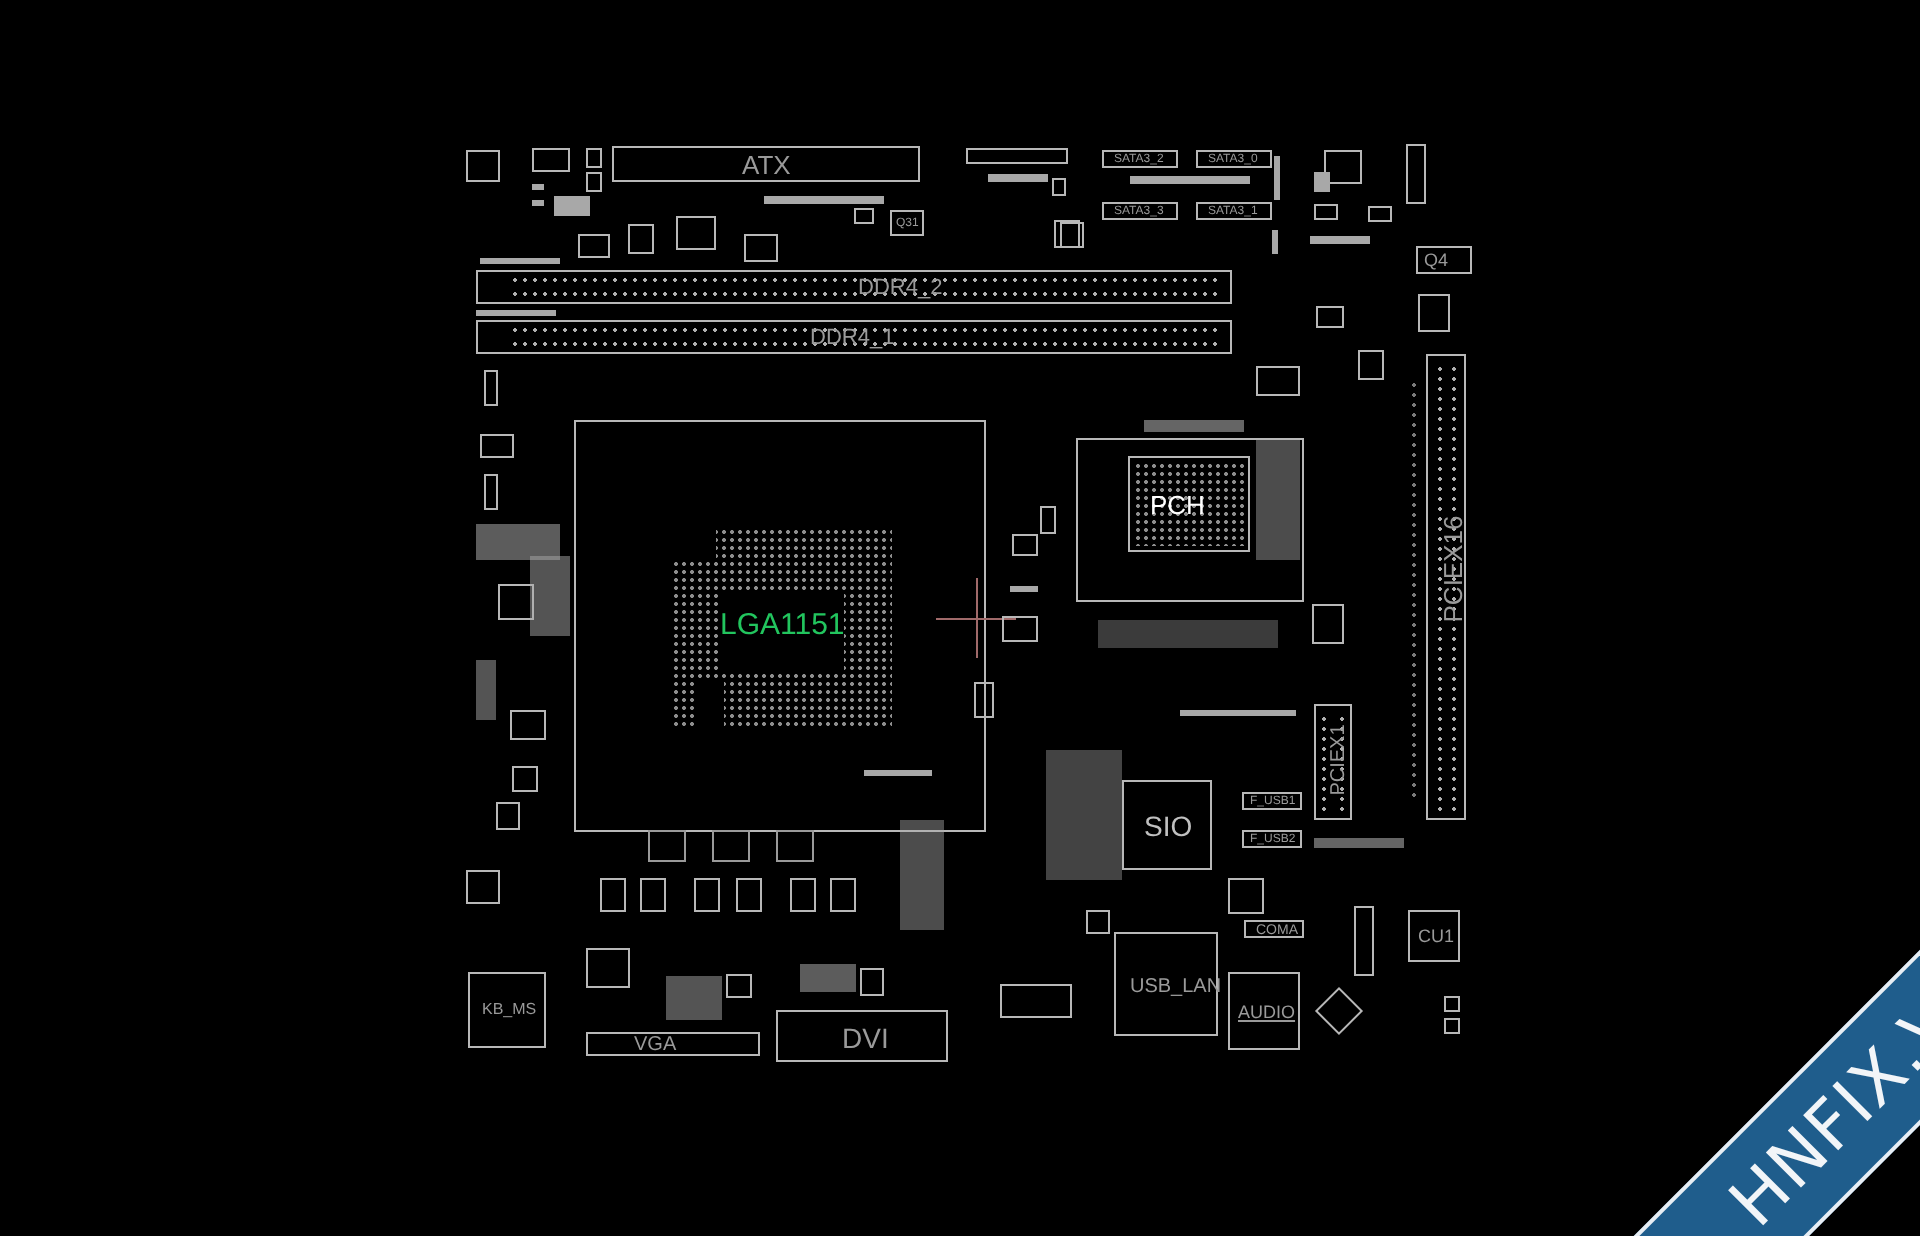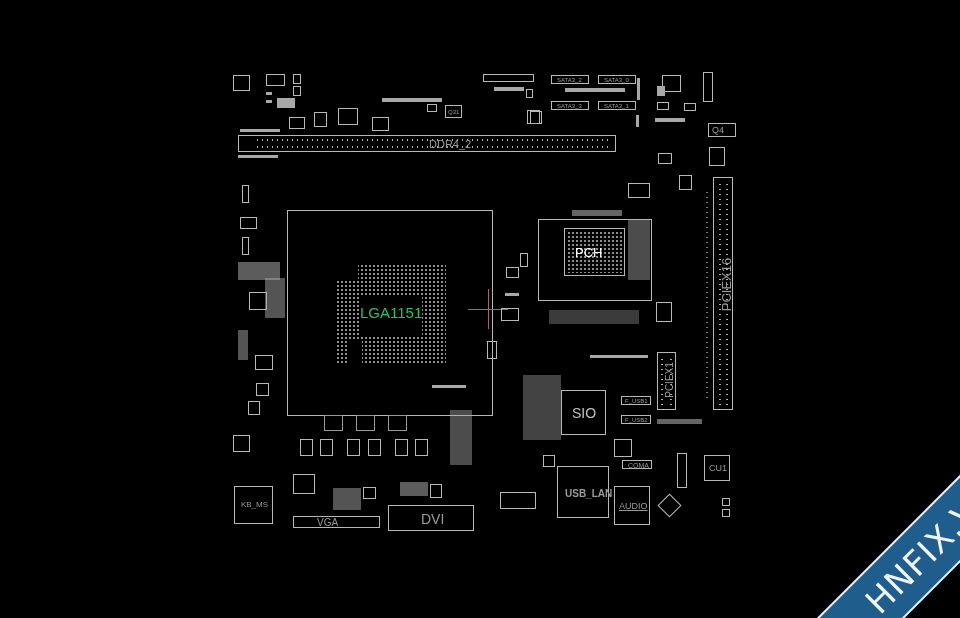--- a/index.html
+++ b/index.html
@@ -20,20 +20,23 @@
 </head>
 <body>
 
 <div class="board">
 
   <div class="c" style="left:233px;top:75px;width:17px;height:16px;"></div>
   <div class="c" style="left:266px;top:74px;width:19px;height:12px;"></div>
   <div class="c" style="left:293px;top:74px;width:8px;height:10px;"></div>
   <div class="c" style="left:293px;top:86px;width:8px;height:10px;"></div>
 
+  <div class="c" style="left:306px;top:73px;width:154px;height:18px;">
+    <span class="lbl" style="left:64px;top:2px;font-size:13px;">ATX</span>
+  </div>
 
   <div class="f" style="left:266px;top:92px;width:6px;height:3px;"></div>
   <div class="f" style="left:266px;top:100px;width:6px;height:3px;"></div>
   <div class="f" style="left:277px;top:98px;width:18px;height:10px;"></div>
   <div class="c" style="left:289px;top:117px;width:16px;height:12px;"></div>
   <div class="c" style="left:314px;top:112px;width:13px;height:15px;"></div>
   <div class="c" style="left:338px;top:108px;width:20px;height:17px;"></div>
   <div class="c" style="left:372px;top:117px;width:17px;height:14px;"></div>
   <div class="c" style="left:445px;top:105px;width:17px;height:13px;">
     <span class="lbl" style="left:2px;top:3px;font-size:6px;">Q31</span>
@@ -76,20 +79,25 @@
   <div class="f" style="left:657px;top:86px;width:8px;height:10px;"></div>
   <div class="f" style="left:637px;top:78px;width:3px;height:22px;"></div>
   <div class="f" style="left:636px;top:115px;width:3px;height:12px;"></div>
   <div class="f" style="left:655px;top:118px;width:30px;height:4px;"></div>
 
   <div class="c" style="left:238px;top:135px;width:378px;height:17px;">
     <div class="dotrow" style="left:16px;top:3px;width:355px;"></div>
     <div class="dotrow" style="left:16px;top:10px;width:355px;"></div>
     <span class="lbl" style="left:166px;top:3px;font-size:11px;padding-left:24px;">DDR4_2</span>
   </div>
+  <div class="c" style="left:238px;top:160px;width:378px;height:17px;">
+    <div class="dotrow" style="left:16px;top:3px;width:355px;"></div>
+    <div class="dotrow" style="left:16px;top:10px;width:355px;"></div>
+    <span class="lbl" style="left:166px;top:3px;font-size:11px;">DDR4_1</span>
+  </div>
   <div class="f" style="left:238px;top:155px;width:40px;height:3px;"></div>
 
   <div class="c" style="left:242px;top:185px;width:7px;height:18px;"></div>
   <div class="c" style="left:240px;top:217px;width:17px;height:12px;"></div>
   <div class="c" style="left:242px;top:237px;width:7px;height:18px;"></div>
   <div class="f" style="left:238px;top:262px;width:42px;height:18px;opacity:.55;"></div>
   <div class="c" style="left:249px;top:292px;width:18px;height:18px;"></div>
   <div class="f" style="left:265px;top:278px;width:20px;height:40px;opacity:.5;"></div>
   <div class="c" style="left:255px;top:355px;width:18px;height:15px;"></div>
   <div class="c" style="left:256px;top:383px;width:13px;height:13px;"></div>
@@ -156,21 +164,21 @@
     <span class="lbl" style="left:5px;top:1px;font-size:7px;">COMA</span>
   </div>
   <div class="c" style="left:677px;top:453px;width:10px;height:35px;"></div>
 
   <div class="c" style="left:704px;top:455px;width:26px;height:26px;">
     <span class="lbl" style="left:4px;top:8px;font-size:9px;">CU1</span>
   </div>
   <div class="c" style="left:722px;top:498px;width:8px;height:8px;"></div>
   <div class="c" style="left:722px;top:509px;width:8px;height:8px;"></div>
 
-  <div class="c" style="left:557px;top:466px;width:52px;height:52px;font-weight:bold;">
+  <div class="c" style="left:557px;top:466px;width:52px;height:52px;">
     <span class="lbl" style="left:7px;top:22px;font-size:10px;">USB_LAN</span>
   </div>
 
   <div class="c" style="left:614px;top:486px;width:36px;height:39px;">
     <span class="lbl" style="left:4px;top:15px;font-size:9px;text-decoration:underline;">AUDIO</span>
   </div>
   <div class="c" style="left:661px;top:497px;width:17px;height:17px;transform:rotate(45deg);"></div>
 
   <div class="c" style="left:500px;top:492px;width:36px;height:17px;"></div>
 

